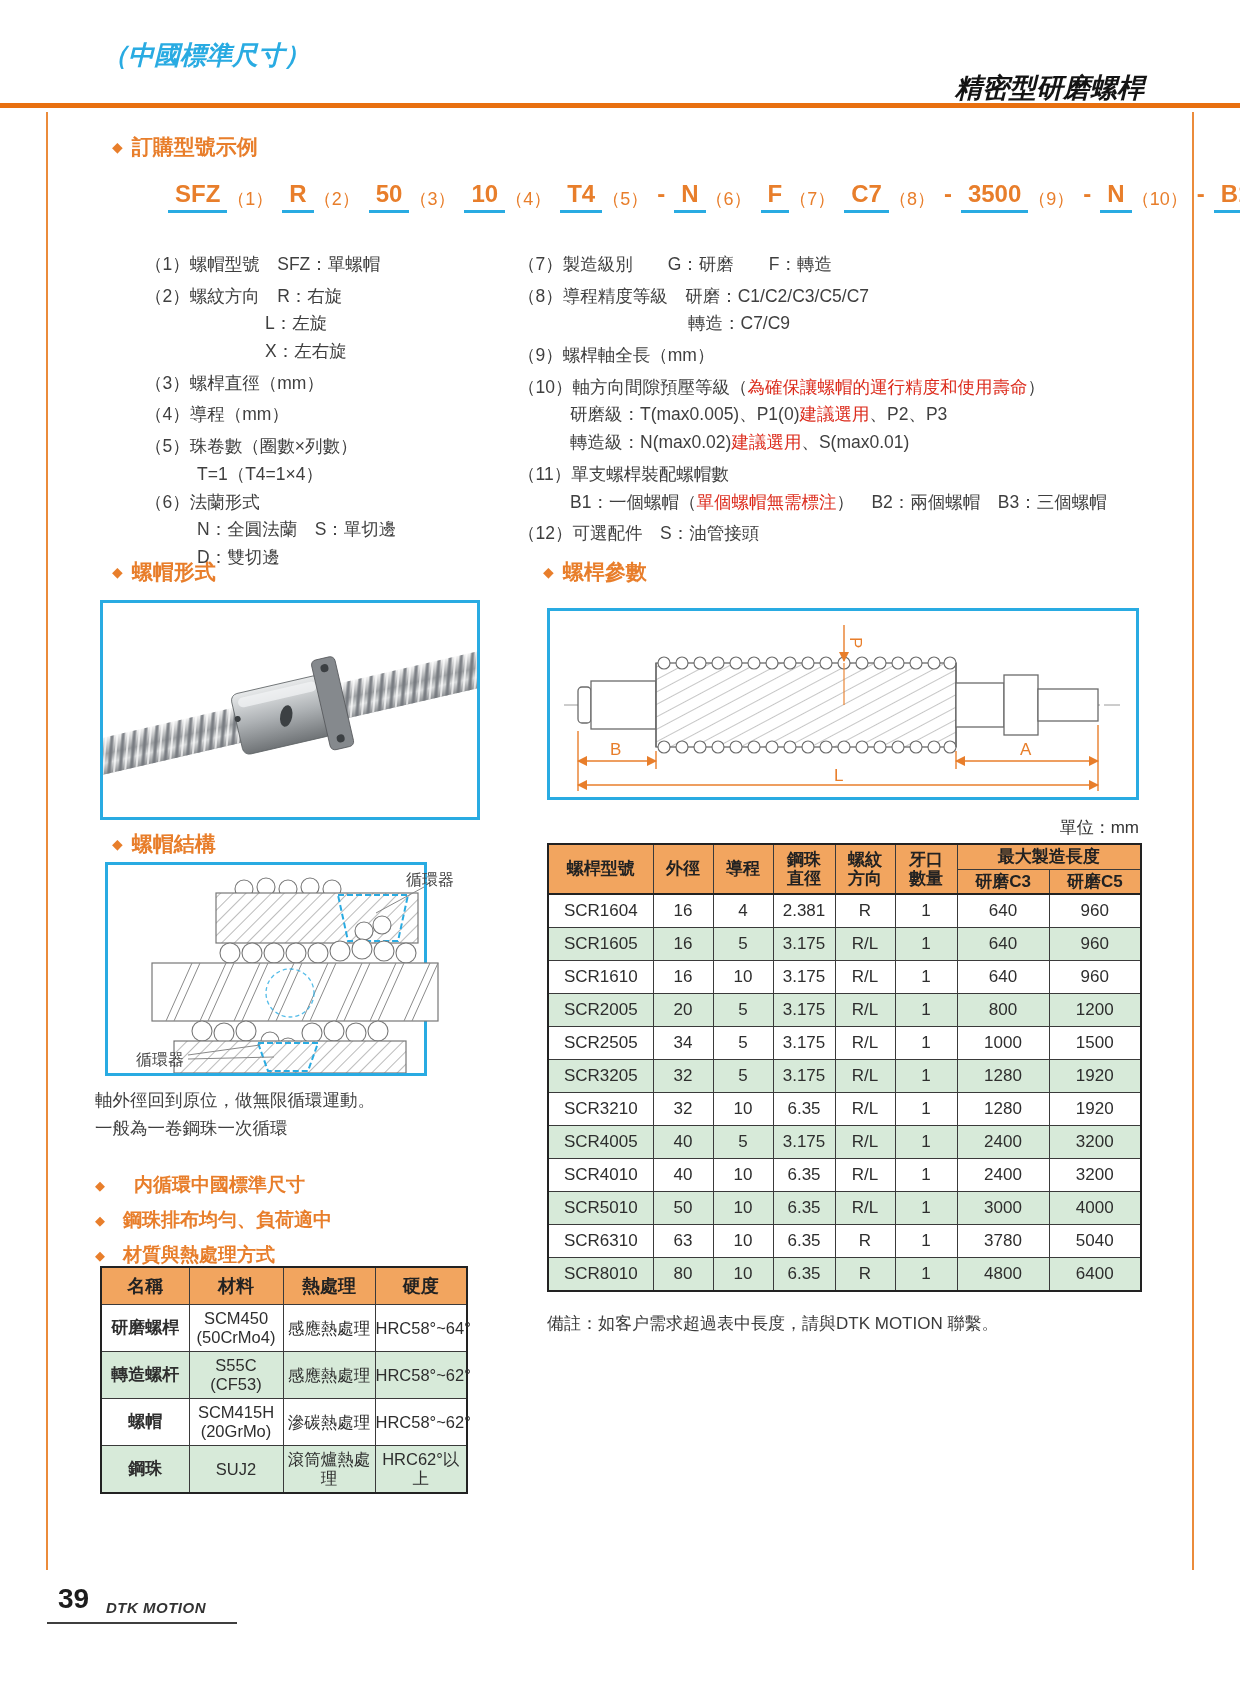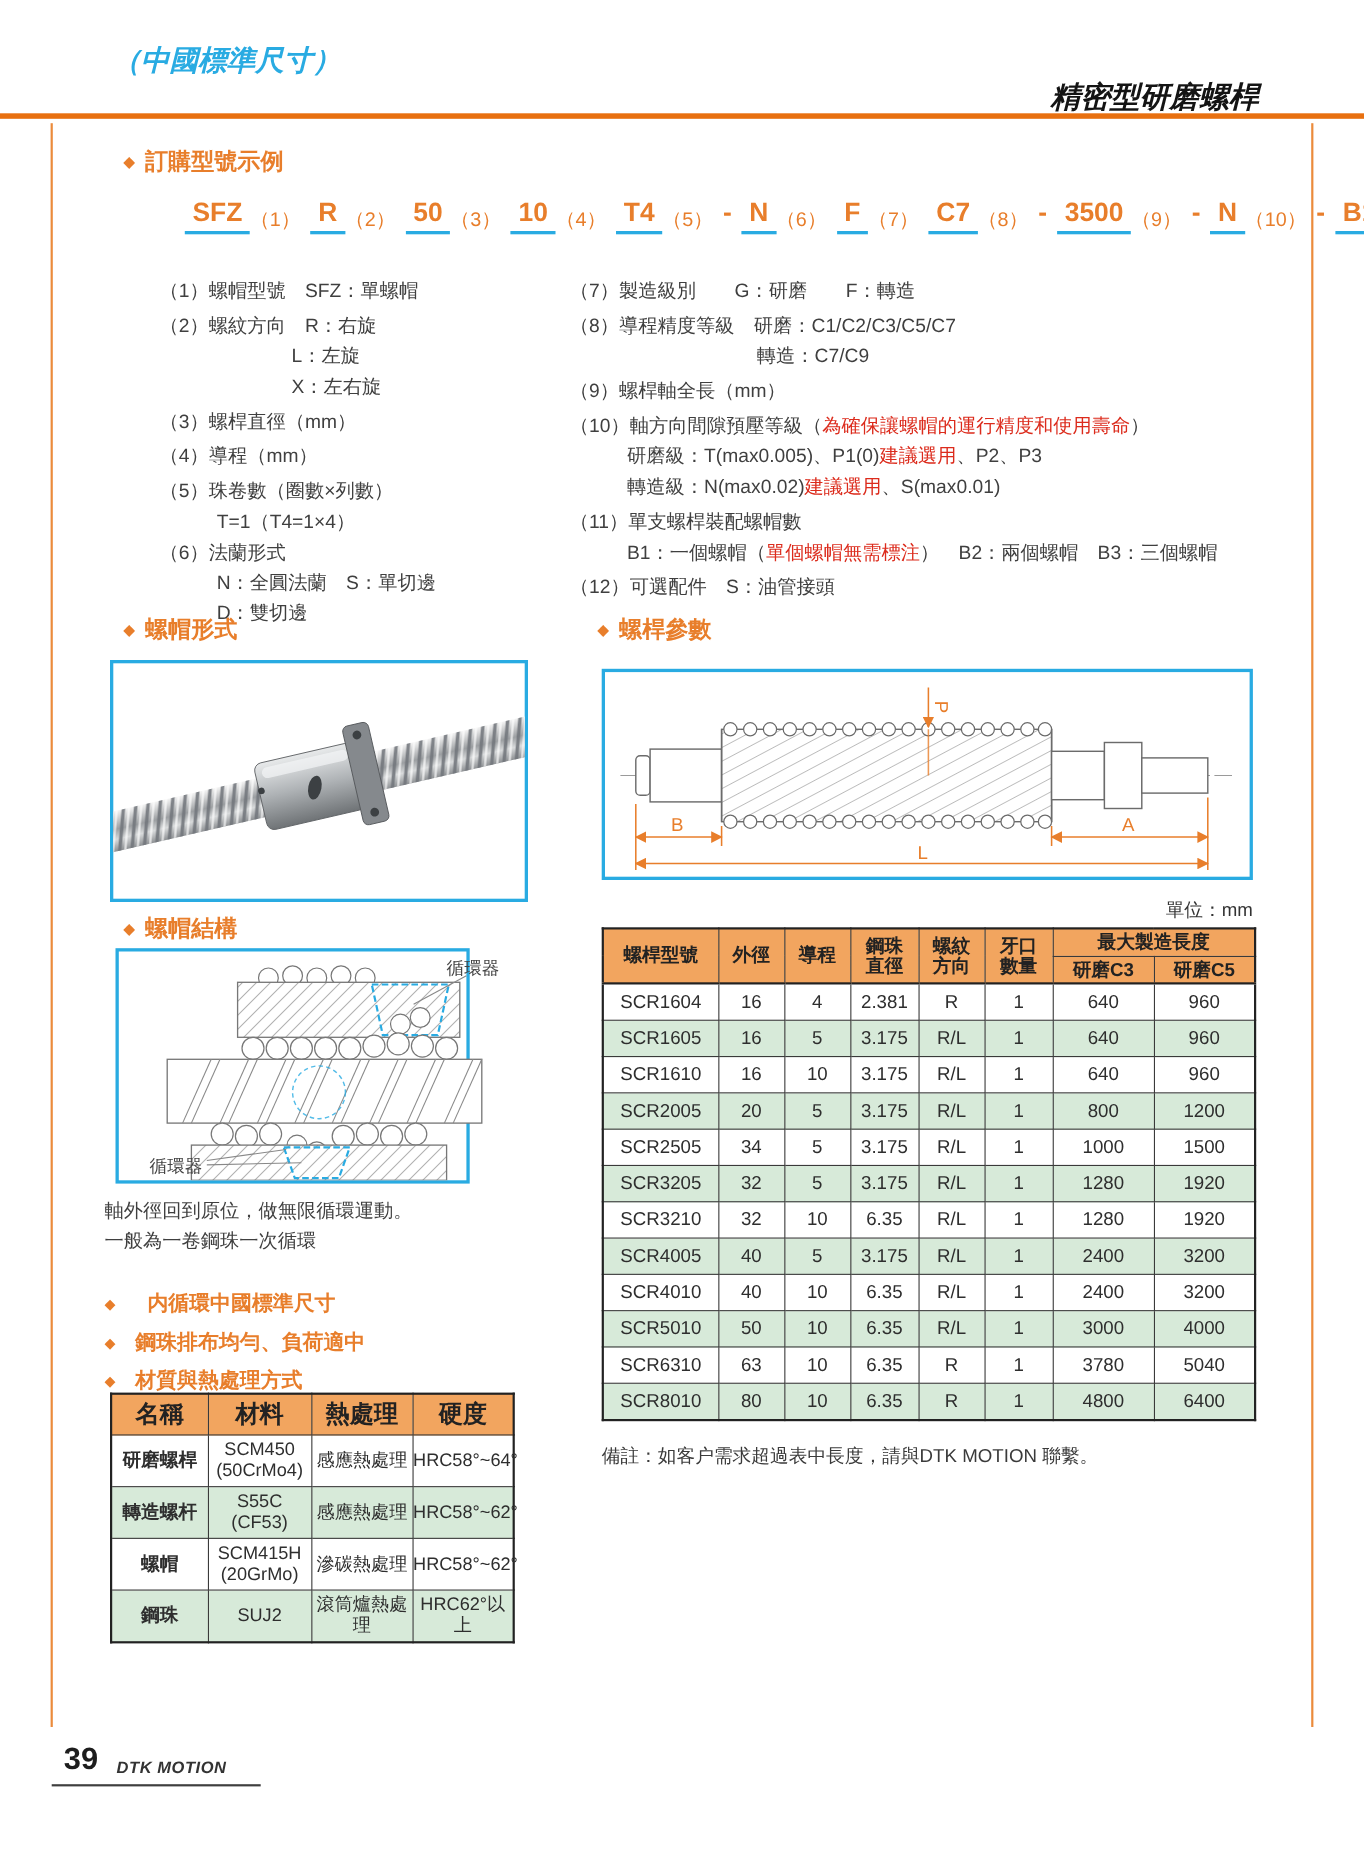--- a/index.html
+++ b/index.html
@@ -61,21 +61,21 @@
   .note{position:absolute;left:547px;top:1312px;font-size:17px;color:#3a3a3a;}
 
   
   #struct-text{position:absolute;left:95px;top:1086px;width:410px;}
   #struct-text .tline{font-size:17.5px;line-height:1.62;color:#3f3f3f;}
   #bullets{position:absolute;left:95px;top:1172px;}
   .bullet{display:flex;align-items:center;font-size:19px;font-weight:700;color:#E87E2B;margin-bottom:9px;}
   .bullet .diamond{font-size:13px;}
 
   #material-table{position:absolute;left:100px;top:1266px;width:366px;border:2px solid #222;table-layout:fixed;}
-  #material-table th{background:#F2A55F;font-size:22px;font-weight:700;color:#222;border:1px solid #3a3a3a;height:36px;padding:0;}
+  #material-table th{background:#F2A55F;font-size:18px;font-weight:700;color:#222;border:1px solid #3a3a3a;height:36px;padding:0;}
   #material-table td{font-size:16.5px;color:#2e2e2e;text-align:center;border:1px solid #3a3a3a;height:44px;
                      padding:1px 0;white-space:pre-line;line-height:1.15;}
   #material-table td.nm{font-weight:700;font-size:17px;}
   #material-table tr.alt td{background:#D7EAD9;}
 
   
   .page-num{position:absolute;left:58px;top:1583px;font-size:28px;font-weight:700;color:#1d1d1d;}
   .brand{position:absolute;left:106px;top:1599px;font-size:15px;font-weight:700;font-style:italic;color:#333;letter-spacing:.5px;}
   .footer-rule{position:absolute;left:47px;top:1622px;width:190px;height:2px;background:#3f3f3f;}
 

